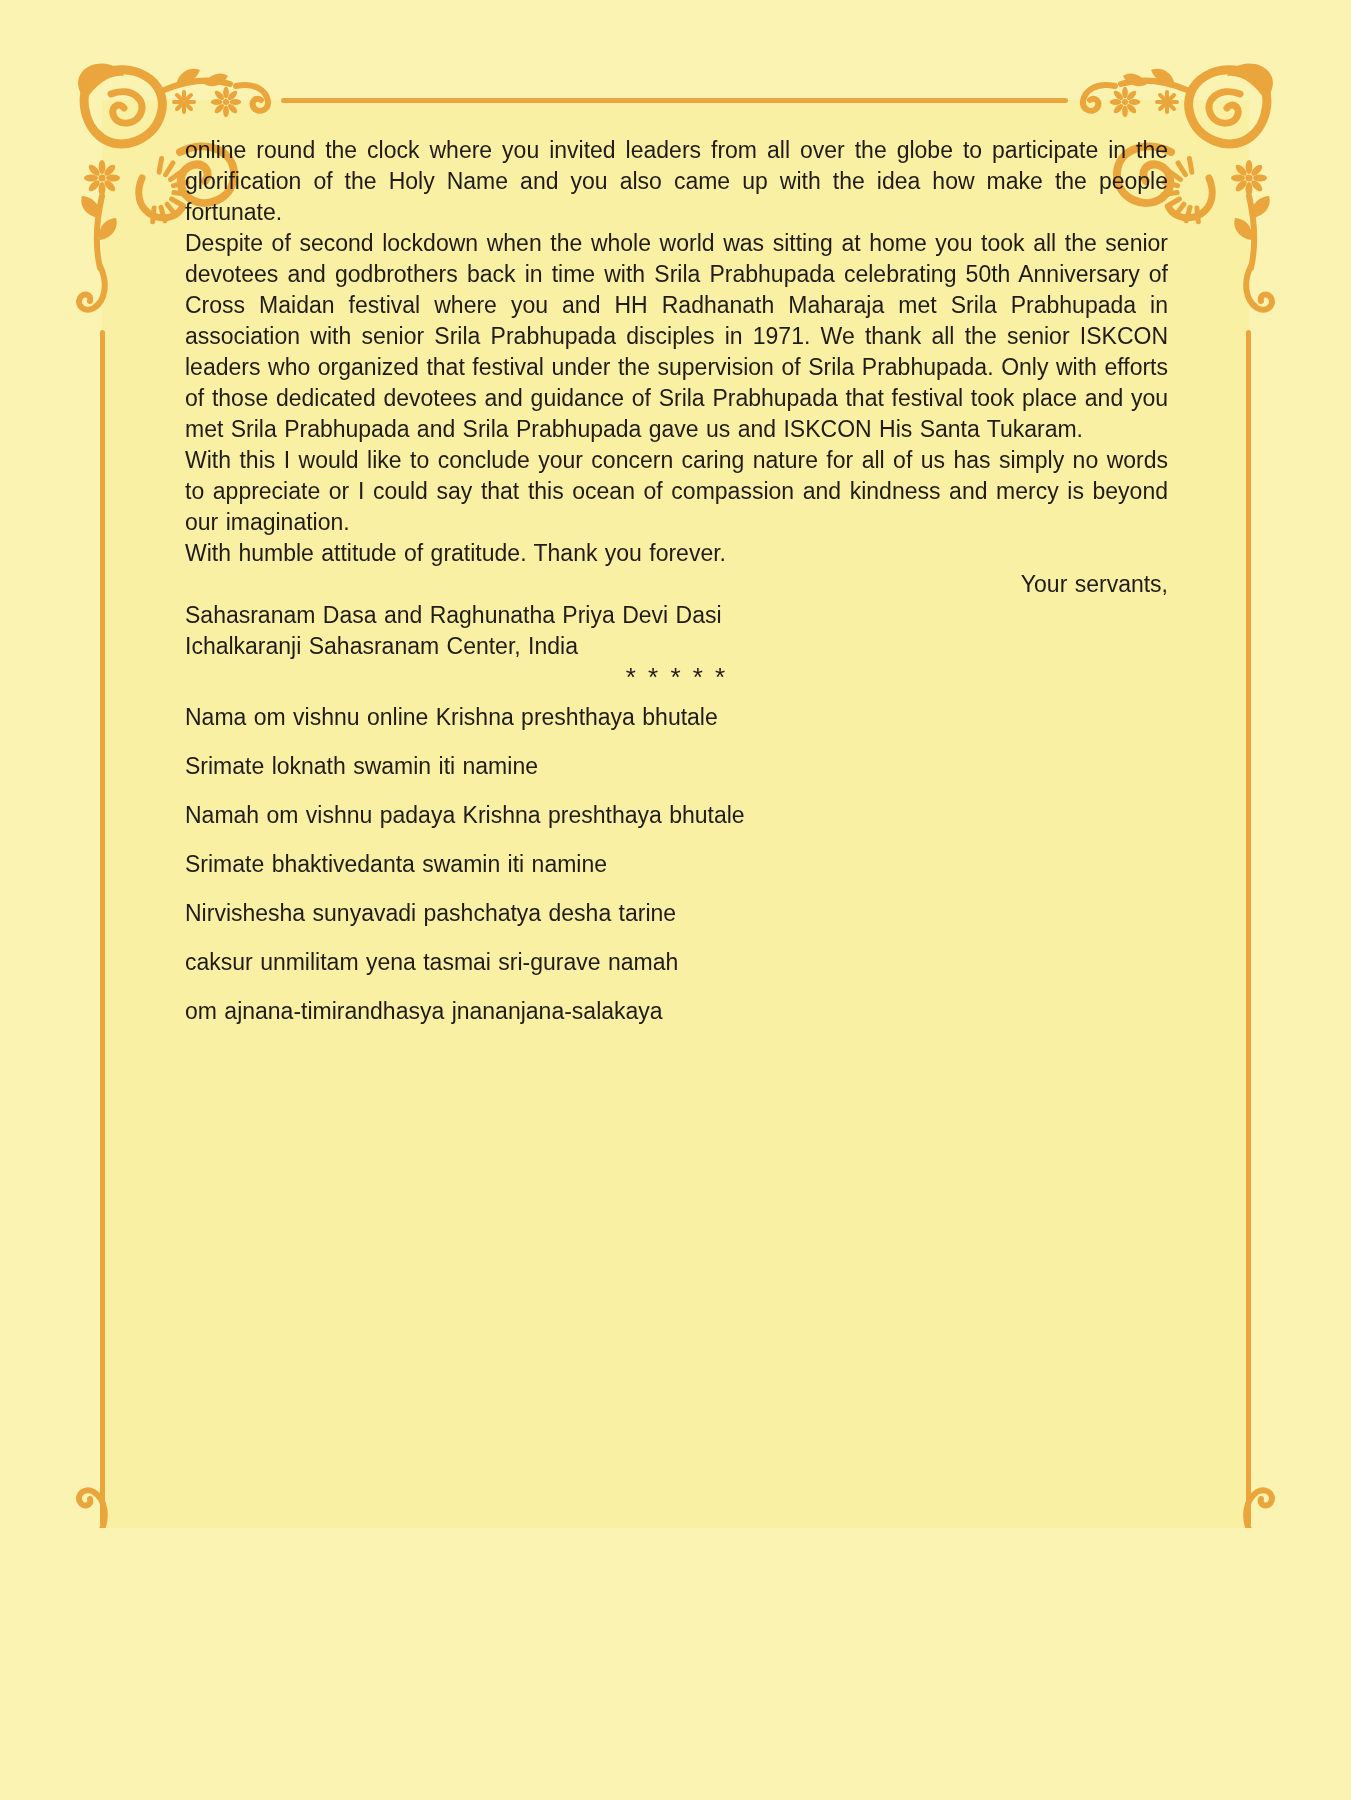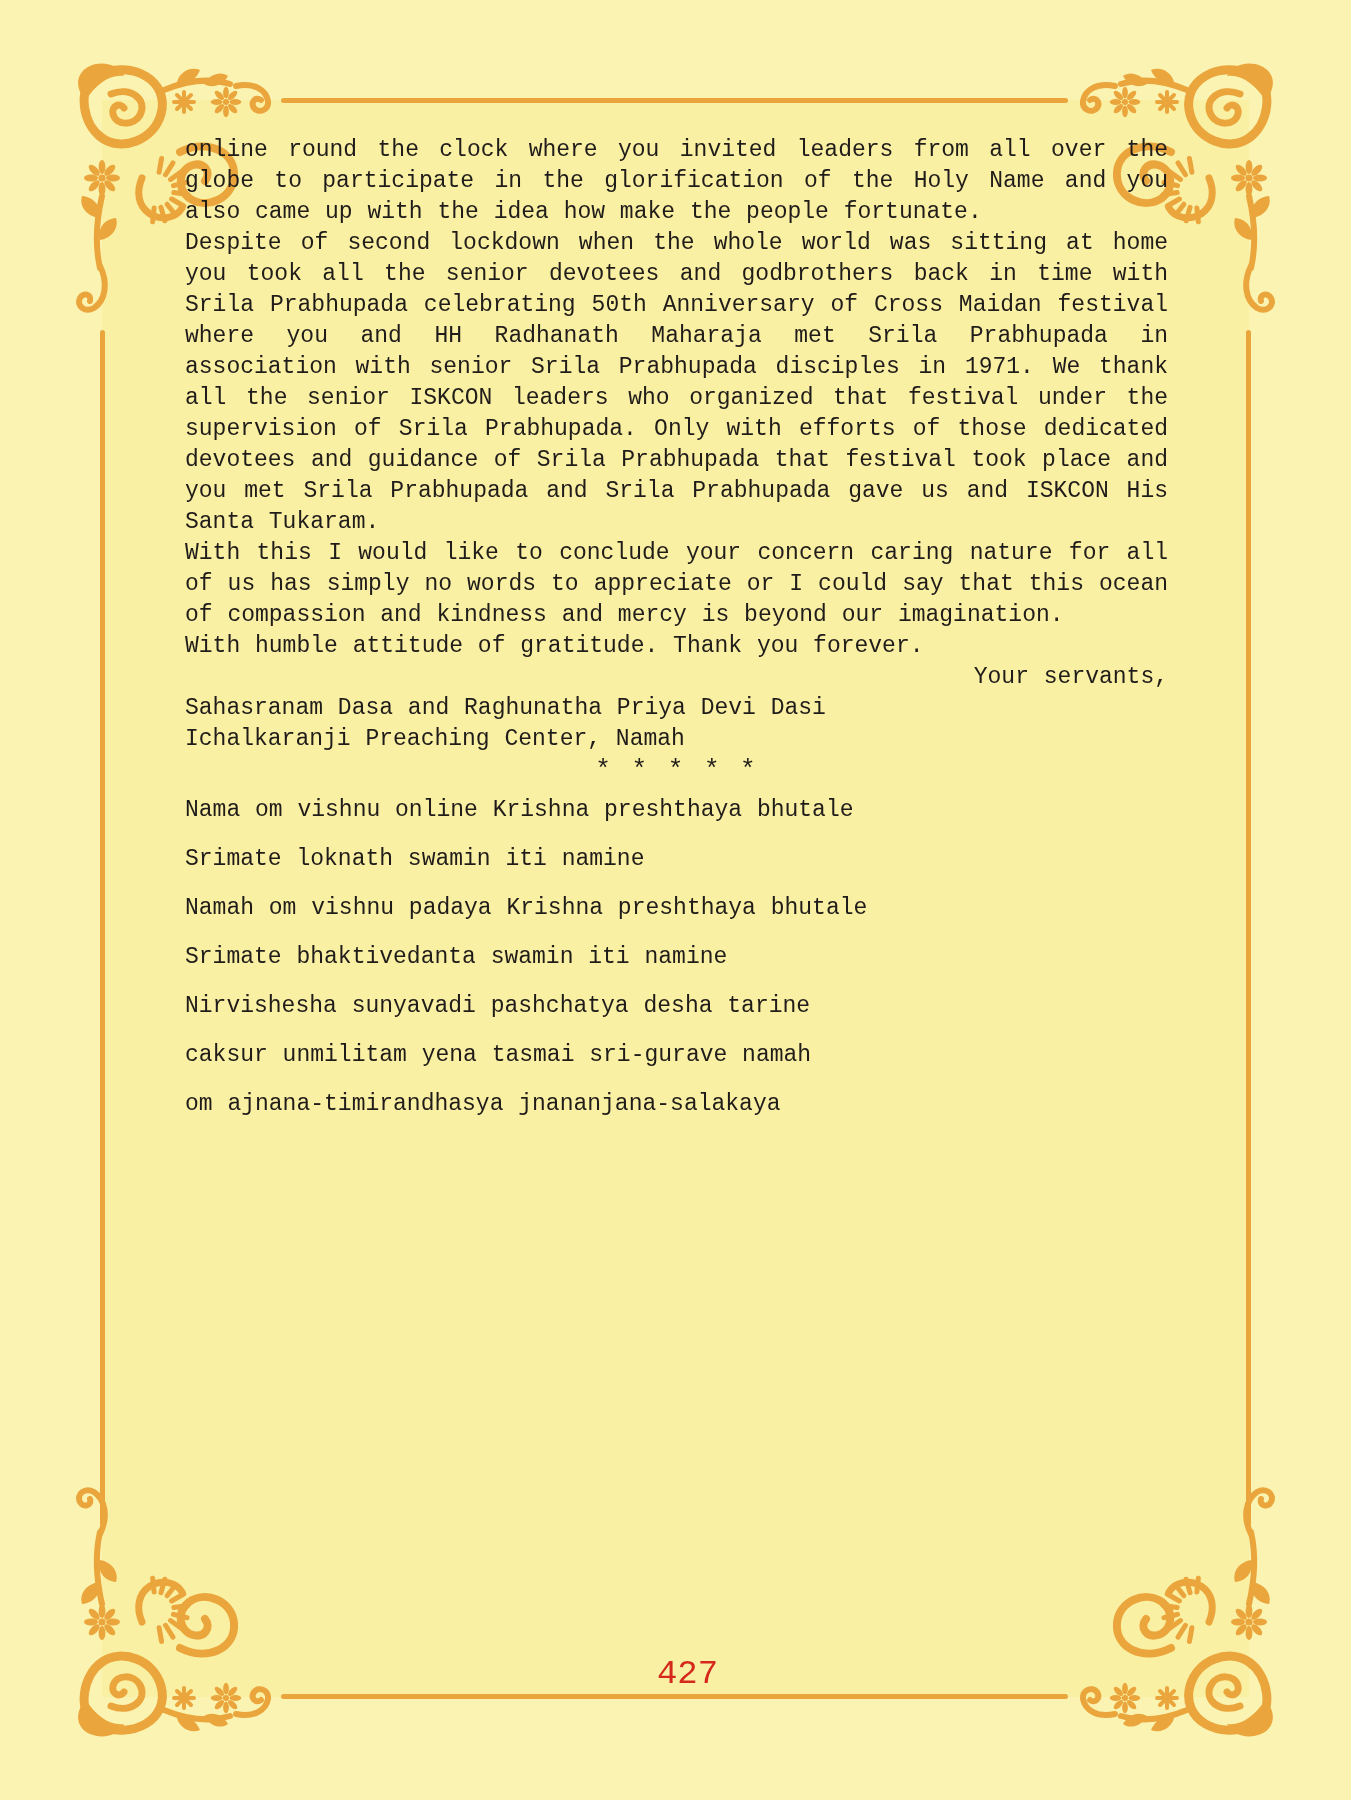--- a/index.html
+++ b/index.html
@@ -9,25 +9,24 @@
     --ink:#201C1A;
     --pagenum:#D5291B;
   }
   html,body{margin:0;padding:0;}
   body{
     width:1351px;height:1800px;
     background:var(--bg-outer);
     font-family:"Liberation Sans","DejaVu Sans",sans-serif;
   }
   .page{
-    position:relative;width:1351px;height:1800px;
+    position:relative;width:1351px;height:1528px;
     background:var(--bg-outer);
     color:var(--ink);
     overflow:hidden;
-    font-family:Liberation Mono, monospace;
   }
   .inner-bg{
     position:absolute;left:102px;top:100px;width:1147px;height:1597px;
     background:var(--bg-inner);
   }
   
   .hline,.vline{position:absolute;background:var(--accent);border-radius:3px;}
   .hline{height:5px;width:787px;left:281px;}
   .hline.top{top:98px;}
   .hline.bottom{top:1694px;}
@@ -144,21 +143,21 @@
     </svg>
 
   <main class="content">
     <p class="justify p1">online round the clock where you invited leaders from all over the globe to participate in the glorification of the Holy Name and you also came up with the idea how make the people fortunate.</p>
     <p class="justify p2">Despite of second lockdown when the whole world was sitting at home you took all the senior devotees and godbrothers back in time with Srila Prabhupada celebrating 50th Anniversary of Cross Maidan festival where you and HH Radhanath Maharaja met Srila Prabhupada in association with senior Srila Prabhupada disciples in 1971. We thank all the senior ISKCON leaders who organized that festival under the supervision of Srila Prabhupada. Only with efforts of those dedicated devotees and guidance of Srila Prabhupada that festival took place and you met Srila Prabhupada and Srila Prabhupada gave us and ISKCON His Santa Tukaram.</p>
     <p class="justify p3">With this I would like to conclude your concern caring nature for all of us has simply no words to appreciate or I could say that this ocean of compassion and kindness and mercy is beyond our imagination.</p>
 
     <p class="closing">With humble attitude of gratitude. Thank you forever.</p>
     <p class="signoff">Your servants,</p>
     <p class="signatories">Sahasranam Dasa and Raghunatha Priya Devi Dasi</p>
-    <p class="location">Ichalkaranji Preaching Center, Namah</p>
+    <p class="location">Ichalkaranji Sahasranam Center, India</p>
 
     <p class="separator">* * * * *</p>
 
     <div class="verse">
       <div>Nama om vishnu online Krishna preshthaya bhutale</div>
       <div>Srimate loknath swamin iti namine</div>
       <div>Namah om vishnu padaya Krishna preshthaya bhutale</div>
       <div>Srimate bhaktivedanta swamin iti namine</div>
       <div>Nirvishesha sunyavadi pashchatya desha tarine</div>
       <div>caksur unmilitam yena tasmai sri-gurave namah</div>

